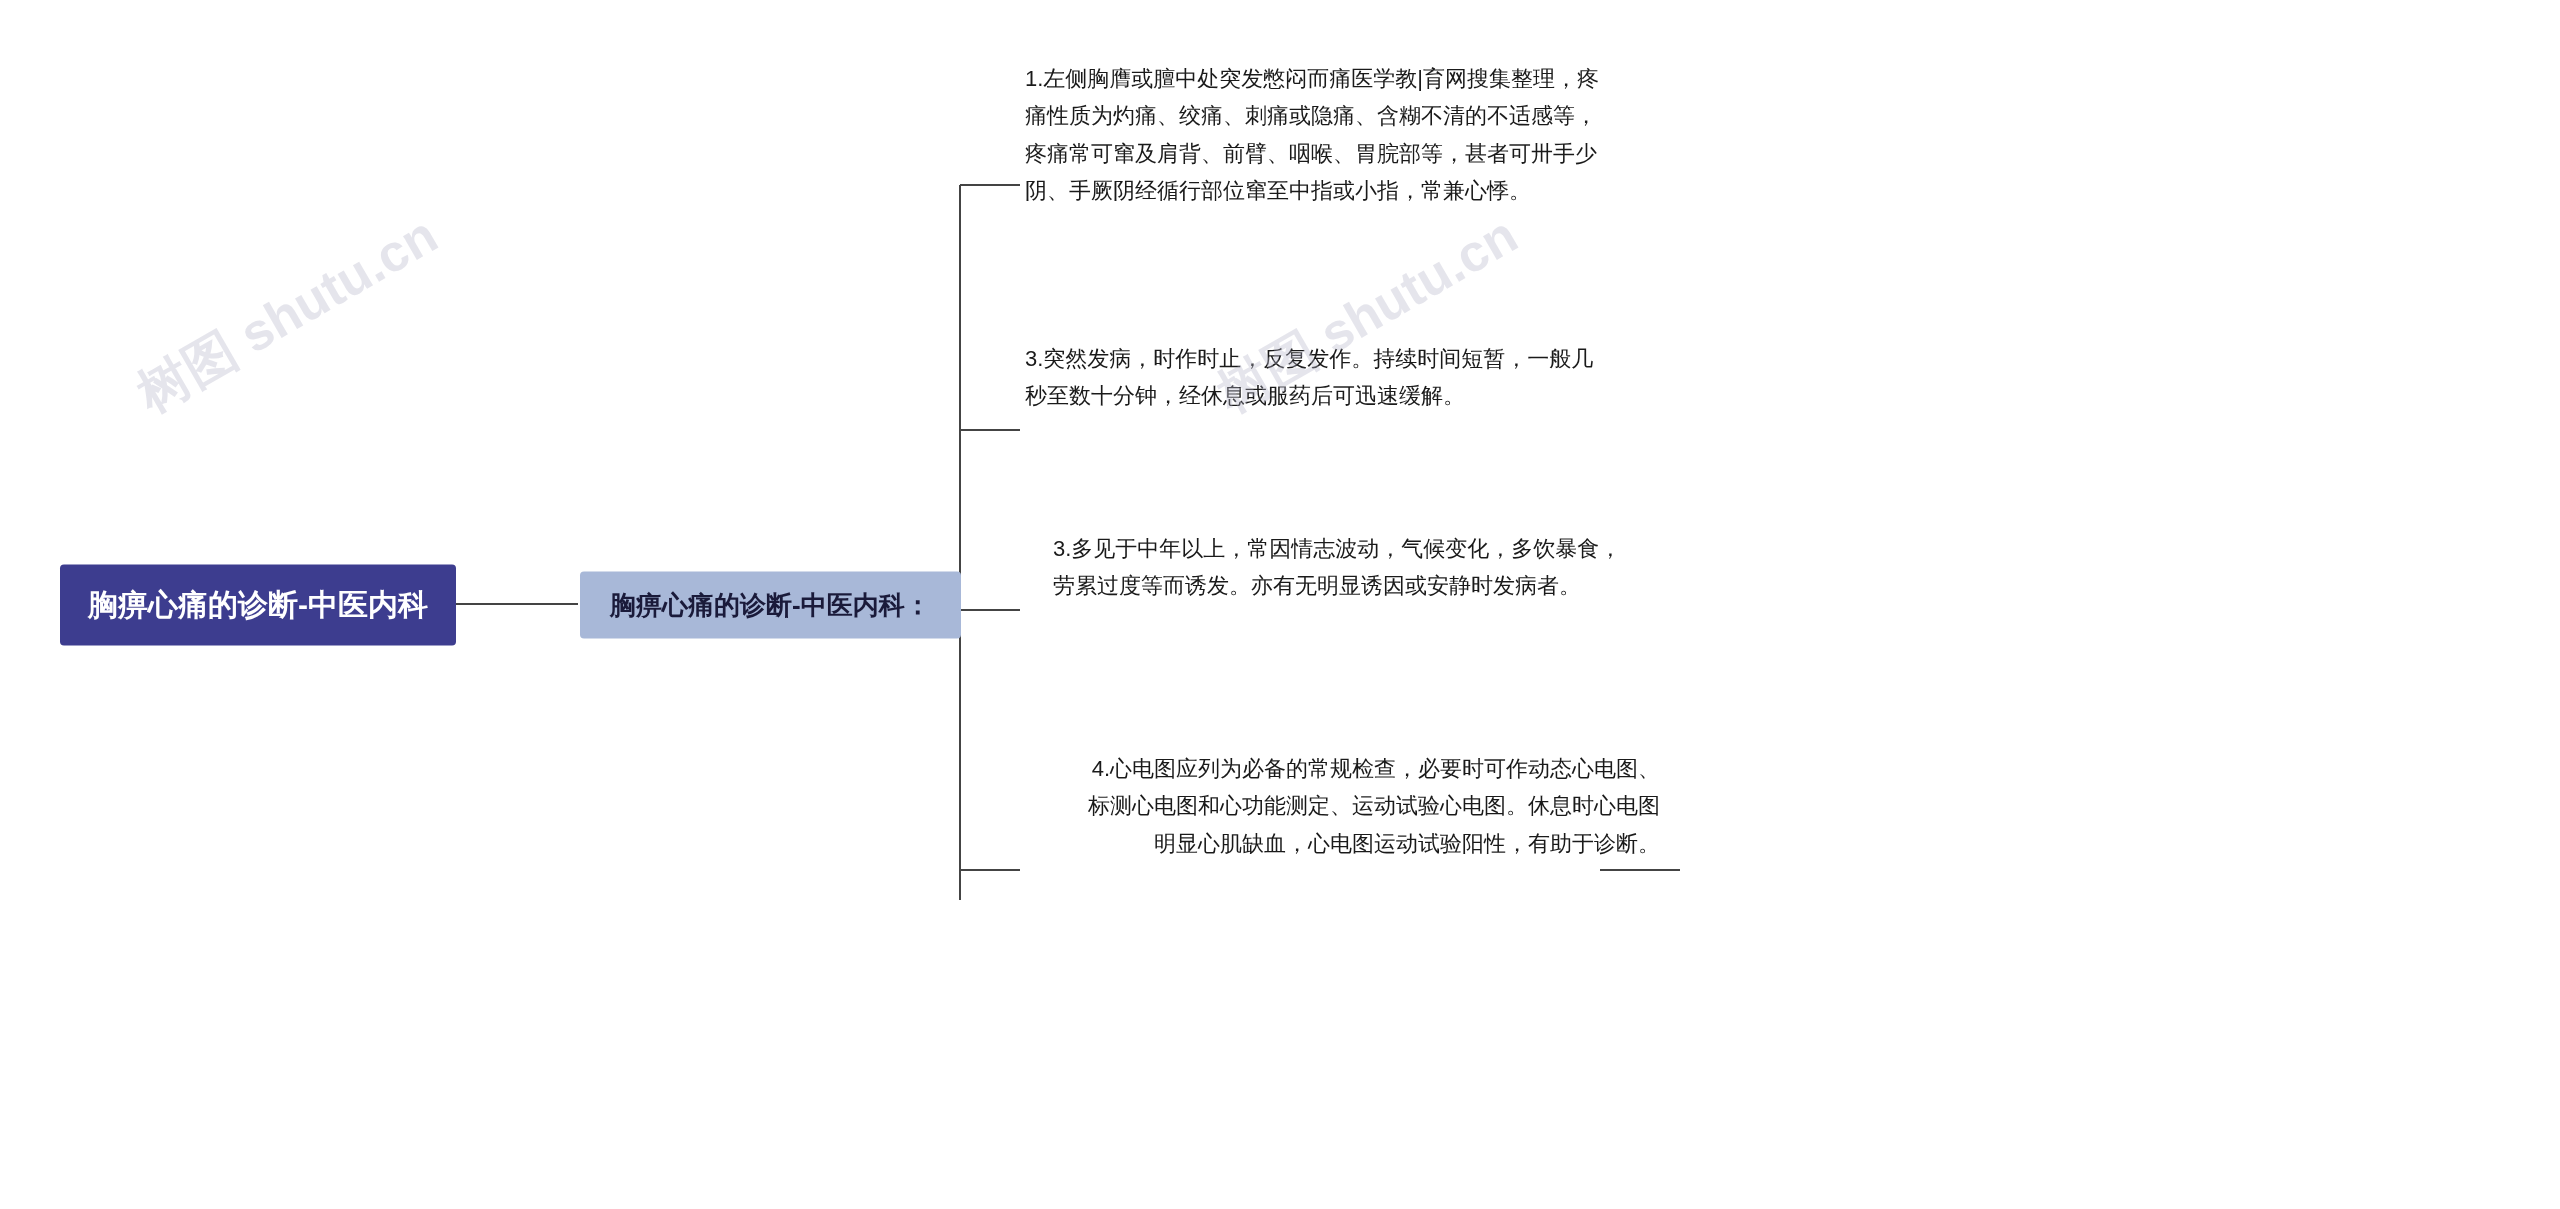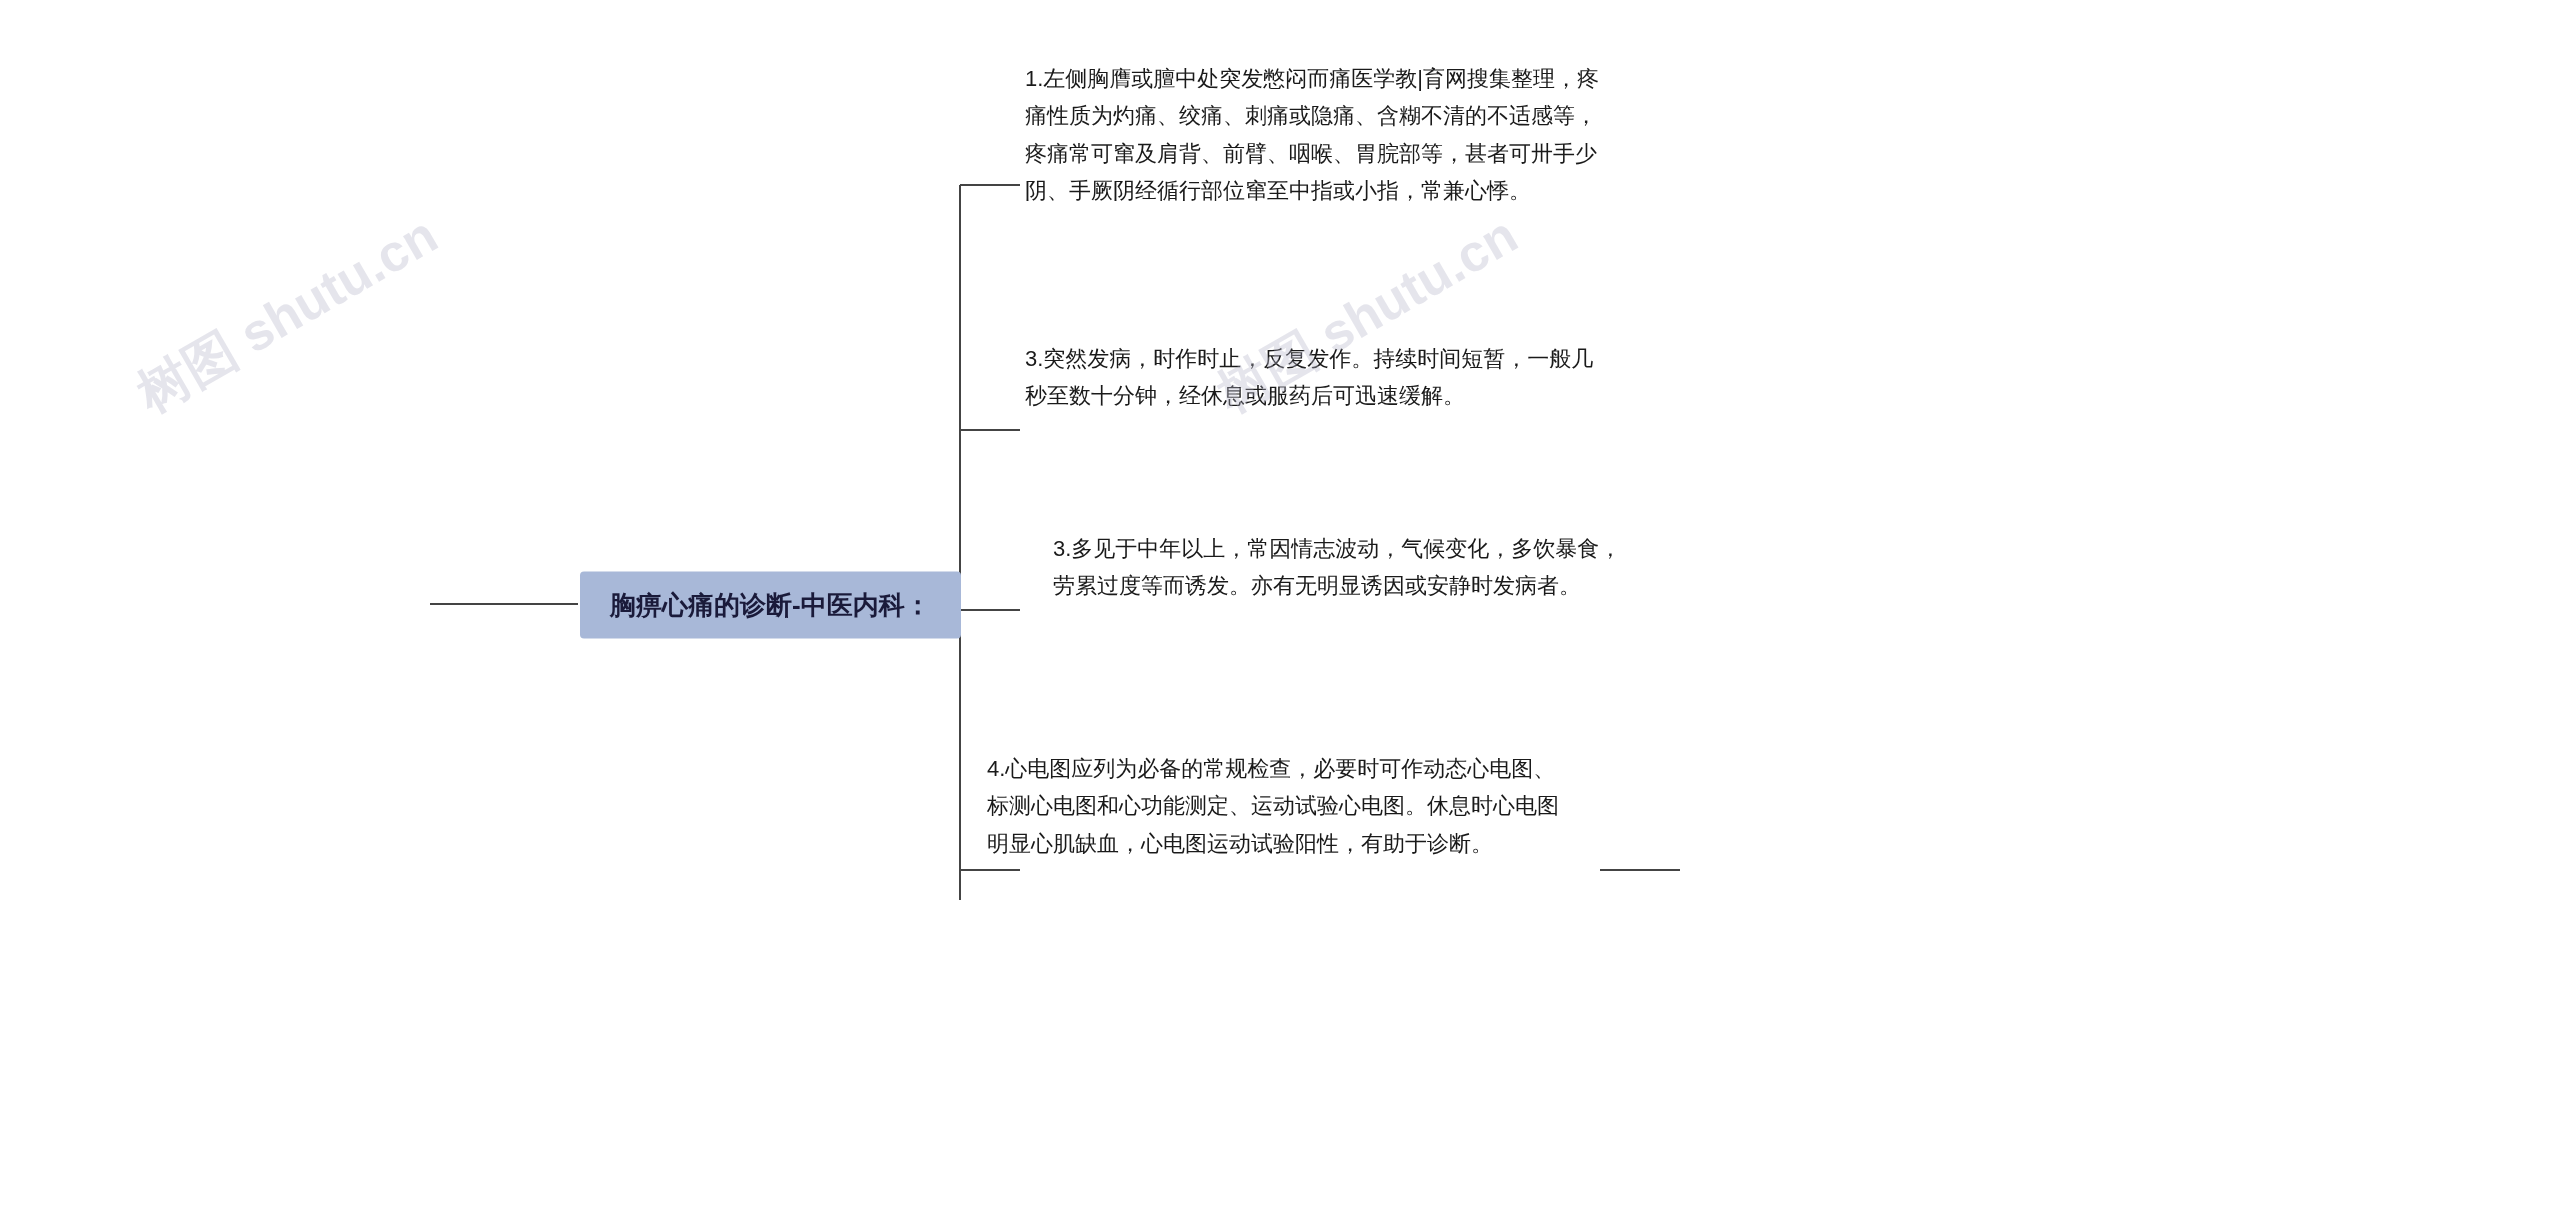--- a/index.html
+++ b/index.html
@@ -113,35 +113,38 @@
 
     <line x1="960" y1="430" x2="1020" y2="430" stroke="#444" stroke-width="2"></line>
 
     <line x1="960" y1="610" x2="1020" y2="610" stroke="#444" stroke-width="2"></line>
 
     <line x1="960" y1="870" x2="1020" y2="870" stroke="#444" stroke-width="2"></line>
 
     <line x1="1600" y1="870" x2="1680" y2="870" stroke="#444" stroke-width="2"></line>
   </svg>
 
+  <div class="root-node">
+    <span>胸痹心痛的诊断-中医内科</span>
+  </div>
 
   <div class="mid-node">
     <span>胸痹心痛的诊断-中医内科：</span>
   </div>
 
   <div class="text-block" style="left: 1025px; top: 60px;">
     <span>1.左侧胸膺或膻中处突发憋闷而痛医学教|育网搜集整理，疼痛性质为灼痛、绞痛、刺痛或隐痛、含糊不清的不适感等，疼痛常可窜及肩背、前臂、咽喉、胃脘部等，甚者可卅手少阴、手厥阴经循行部位窜至中指或小指，常兼心悸。</span>
   </div>
 
   <div class="text-block" style="left: 1025px; top: 340px;">
     <span>3.突然发病，时作时止，反复发作。持续时间短暂，一般几秒至数十分钟，经休息或服药后可迅速缓解。</span>
   </div>
 
   <div class="text-block" style="left: 1025px; top: 530px; margin-left: 28px;">
     <span>3.多见于中年以上，常因情志波动，气候变化，多饮暴食，劳累过度等而诱发。亦有无明显诱因或安静时发病者。</span>
   </div>
 
-  <div class="text-block" style="left: 987px; top: 750px;">
+  <div class="text-block" style="left: 1080px; top: 750px; text-align: right;">
     <span>4.心电图应列为必备的常规检查，必要时可作动态心电图、标测心电图和心功能测定、运动试验心电图。休息时心电图明显心肌缺血，心电图运动试验阳性，有助于诊断。</span>
   </div>
 
 
 </div>
 
 </body></html>

